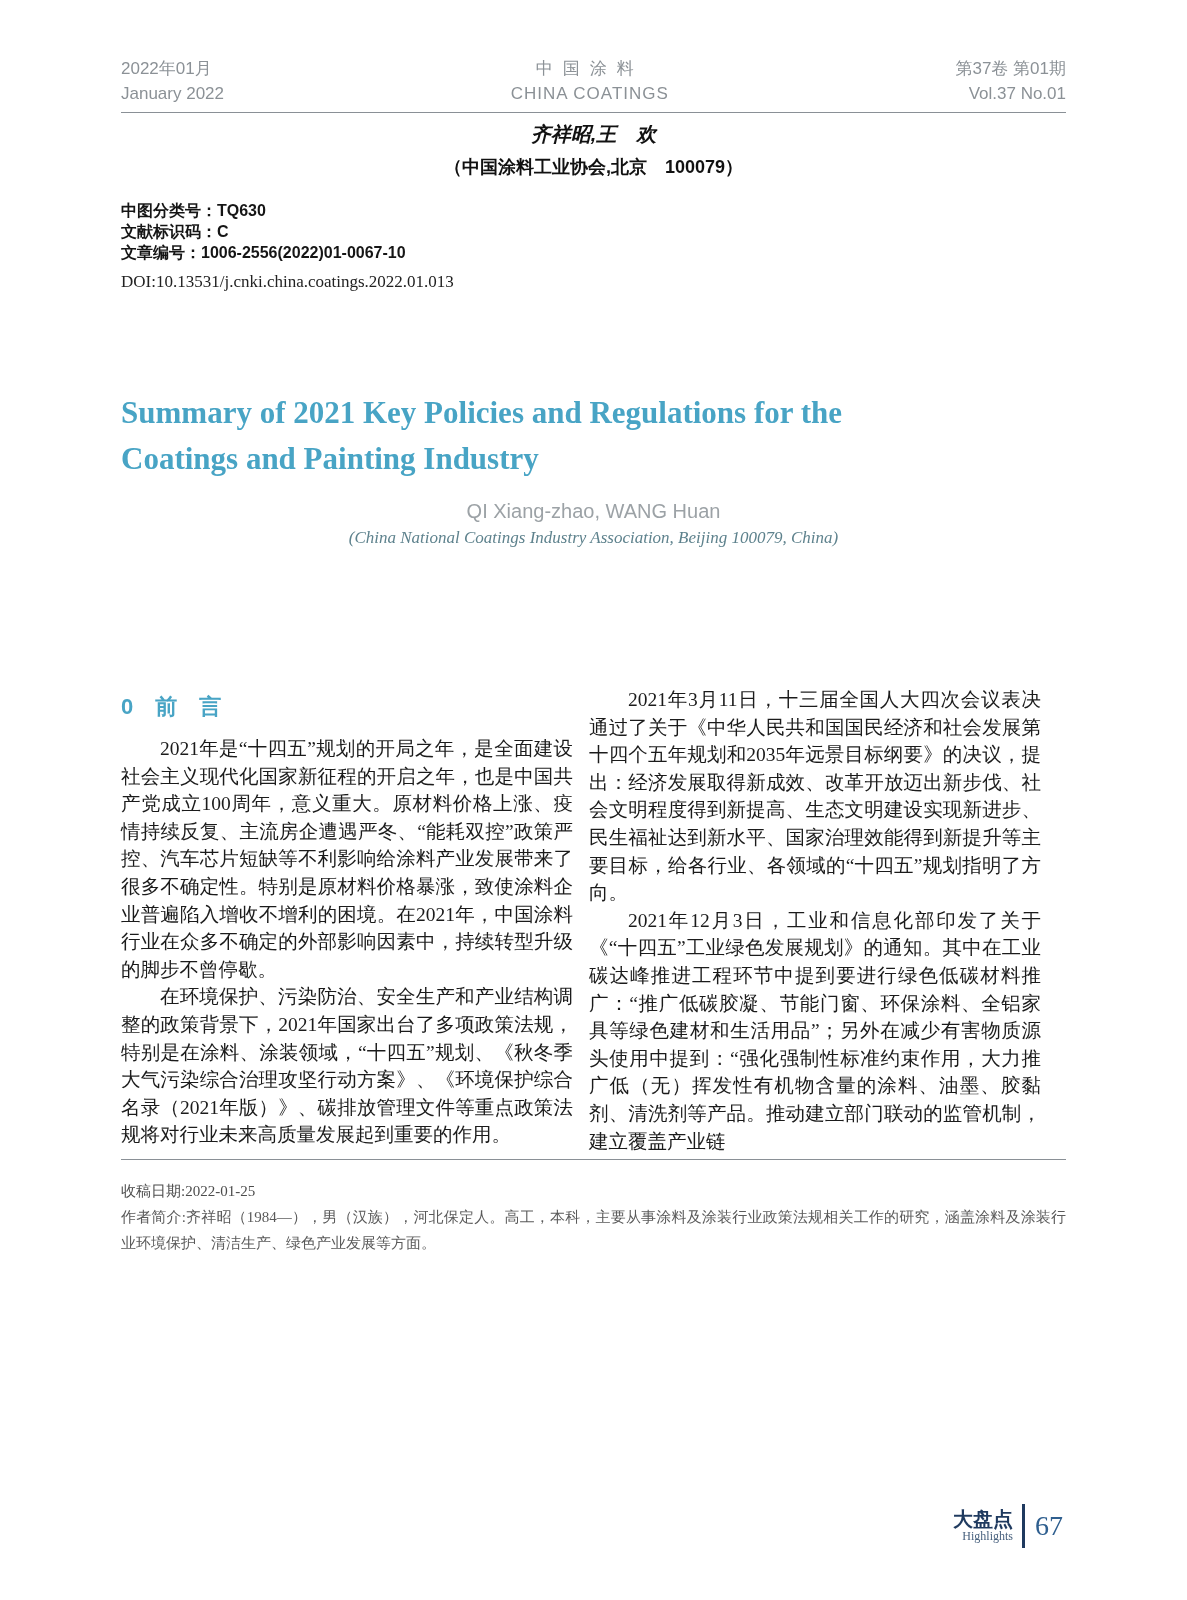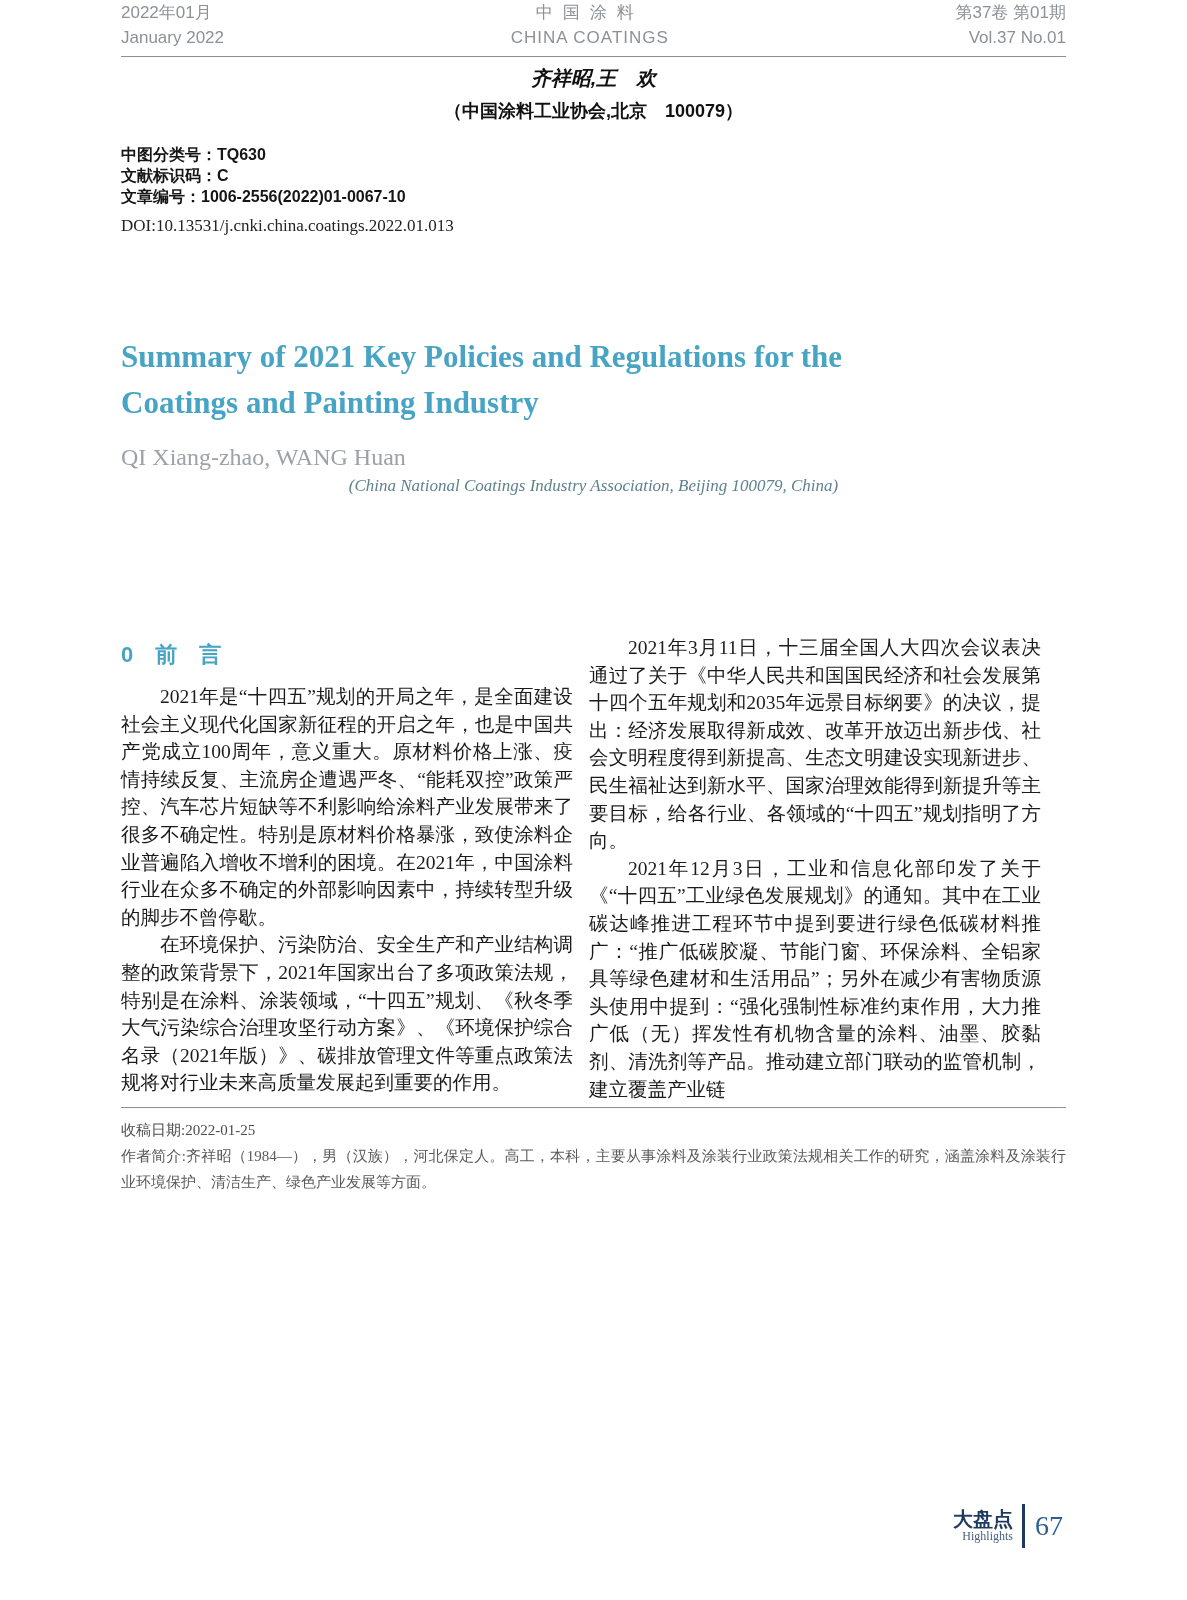--- a/index.html
+++ b/index.html
@@ -10,20 +10,21 @@
     height: 1600px;
     background: #ffffff;
     font-family: "Liberation Serif", "DejaVu Serif", serif;
     color: #1b1b1b;
     overflow: hidden;
   }
   .content { width: 945px; margin: 0 auto; position: relative; left: 0px; }
 
   
   .jheader {
+    padding-top: 56px;
     padding-bottom: 6px;
     border-bottom: 1.5px solid #8a9096;
     display: flex;
     justify-content: space-between;
     align-items: center;
     color: #8b9196;
     font-family: "Liberation Sans", "DejaVu Sans", sans-serif;
     font-size: 17px;
     line-height: 25px;
   }
@@ -88,23 +89,23 @@
     margin-top: 98px;
     text-align: left;
     font-family: "Liberation Serif", "DejaVu Serif", serif;
     font-weight: 700;
     font-size: 31px;
     line-height: 46px;
     color: #48a4c5;
   }
   .authors-en {
     margin-top: 18px;
-    text-align: left;
-    font-family: Liberation Serif, serif;
-    font-size: 24px;
+    text-align: center;
+    font-family: Liberation Sans, sans-serif;
+    font-size: 20px;
     color: #9ca2a6;
   }
   .affil-en {
     margin-top: 5px;
     text-align: center;
     font-family: "Liberation Serif", "DejaVu Serif", serif;
     font-style: italic;
     font-size: 17px;
     color: #5e828d;
   }
@@ -130,21 +131,21 @@
     line-height: 27.6px;
     text-align: justify;
     text-indent: 2em;
     color: #1b1b1b;
   }
 
   
   .footnote {
     margin-top: 4px;
     border-top: 1.5px solid #8a9096;
-    padding-top: 9px;
+    padding-top: 18px;
   }
   .fn-received {
     font-size: 15px;
     color: #4c4c4c;
     line-height: 26px;
   }
   .fn-bio {
     font-size: 15px;
     color: #5a5a5a;
     line-height: 26px;

